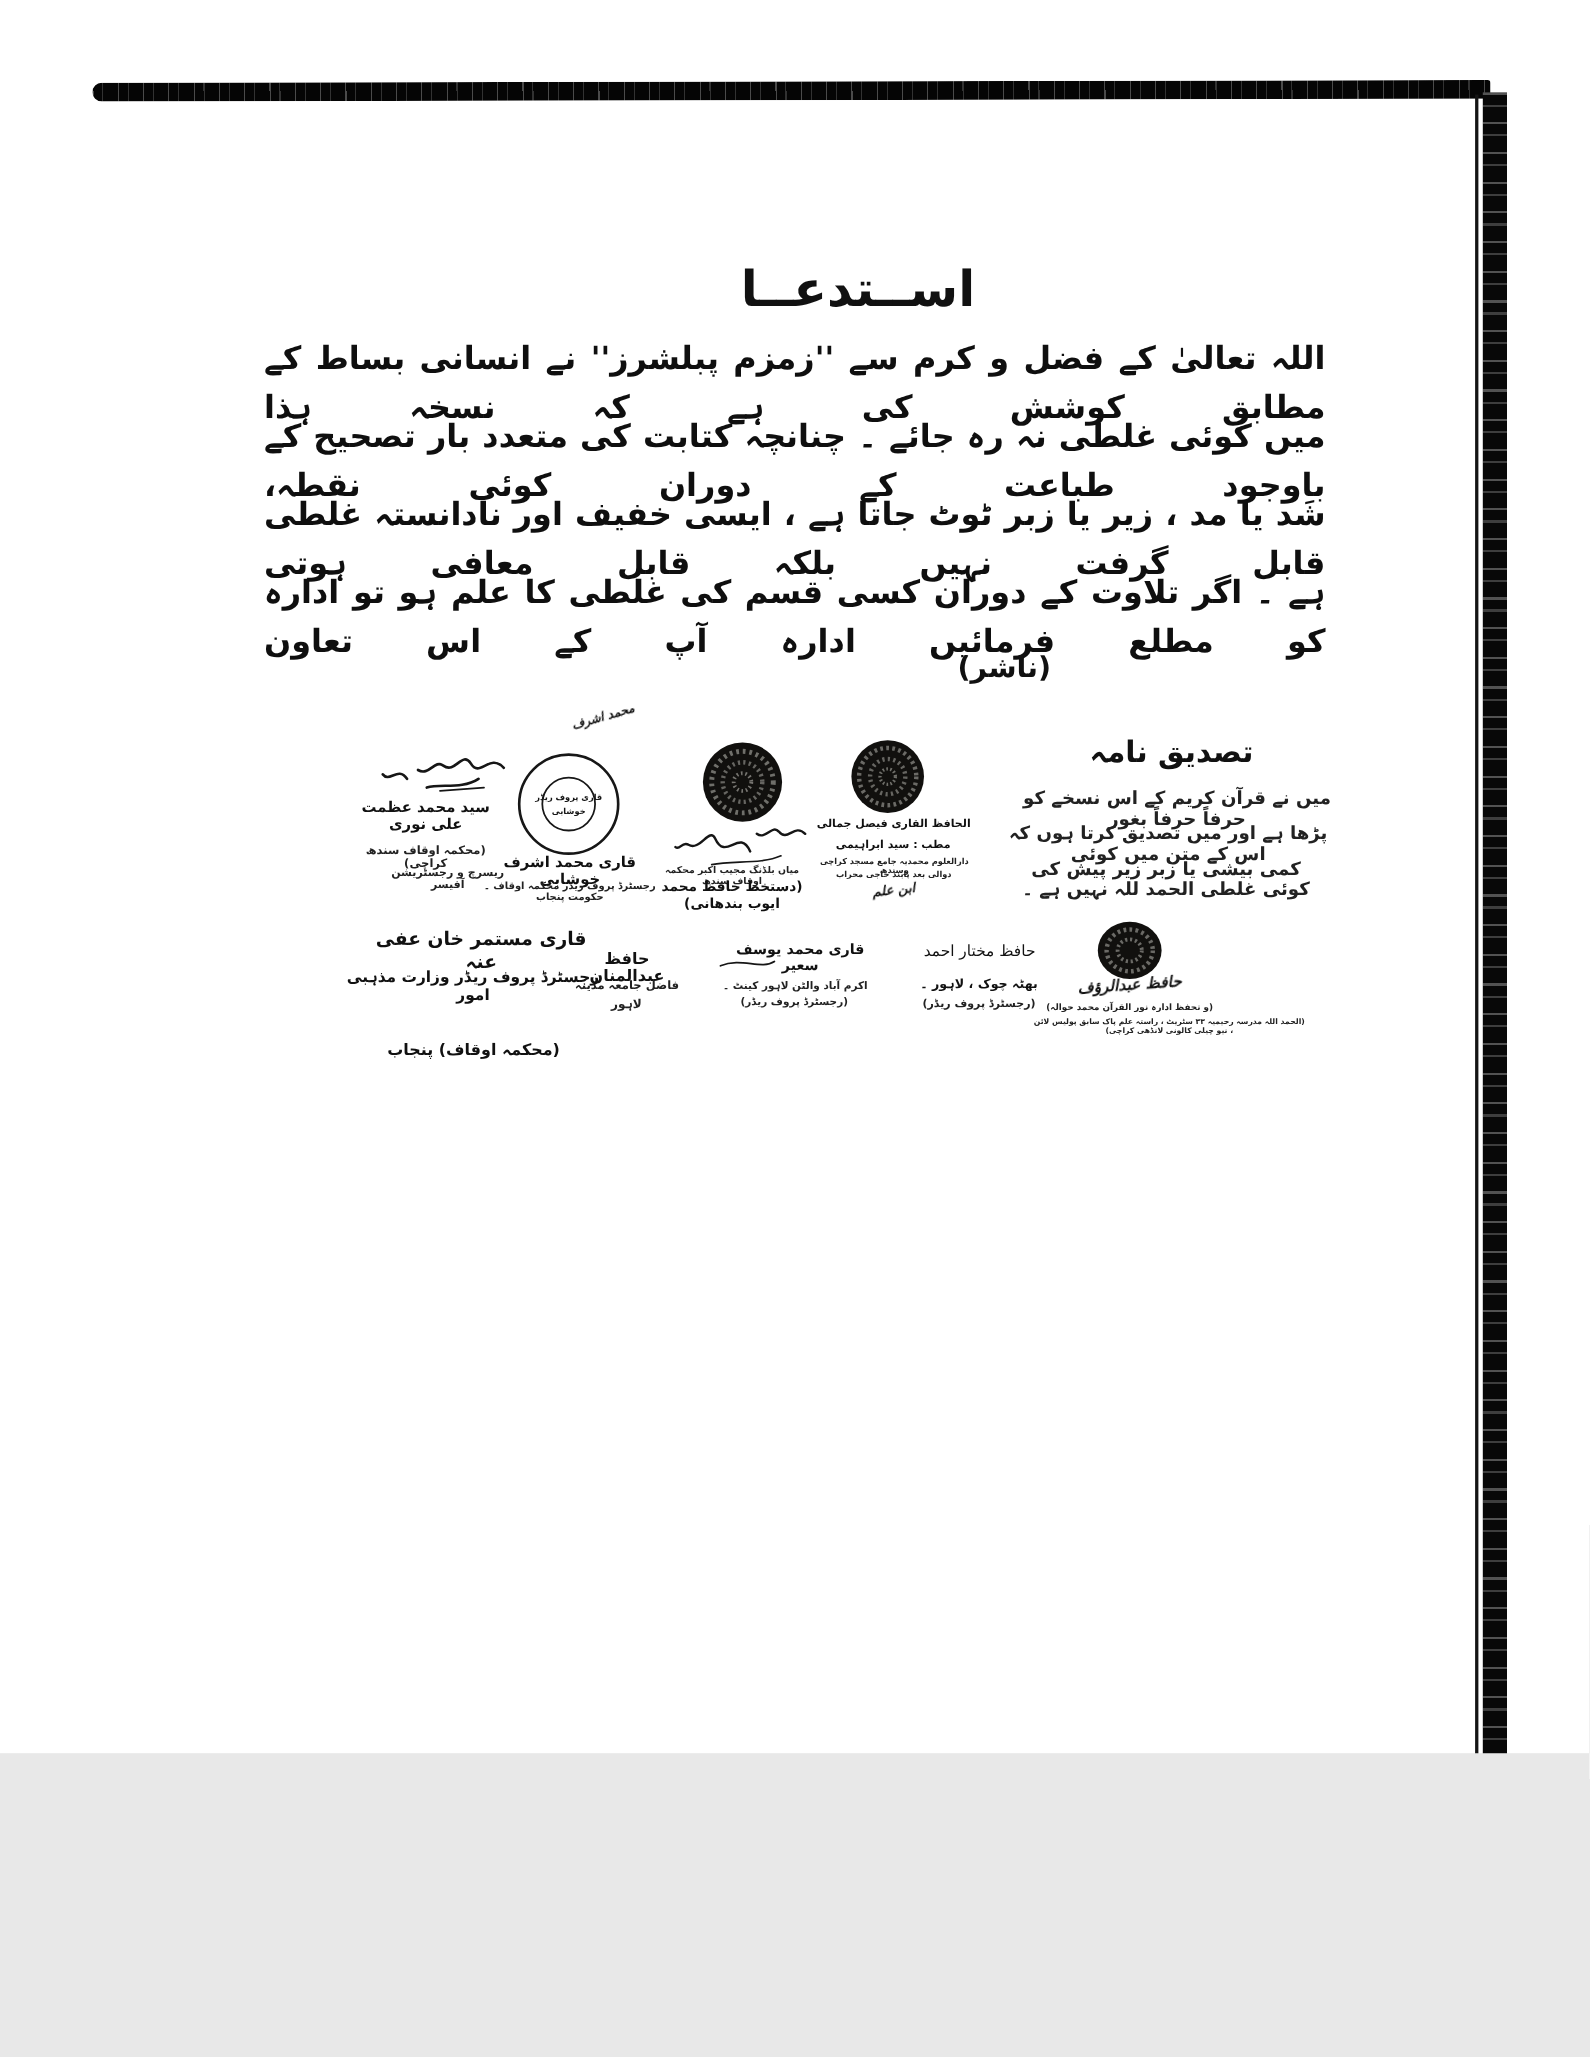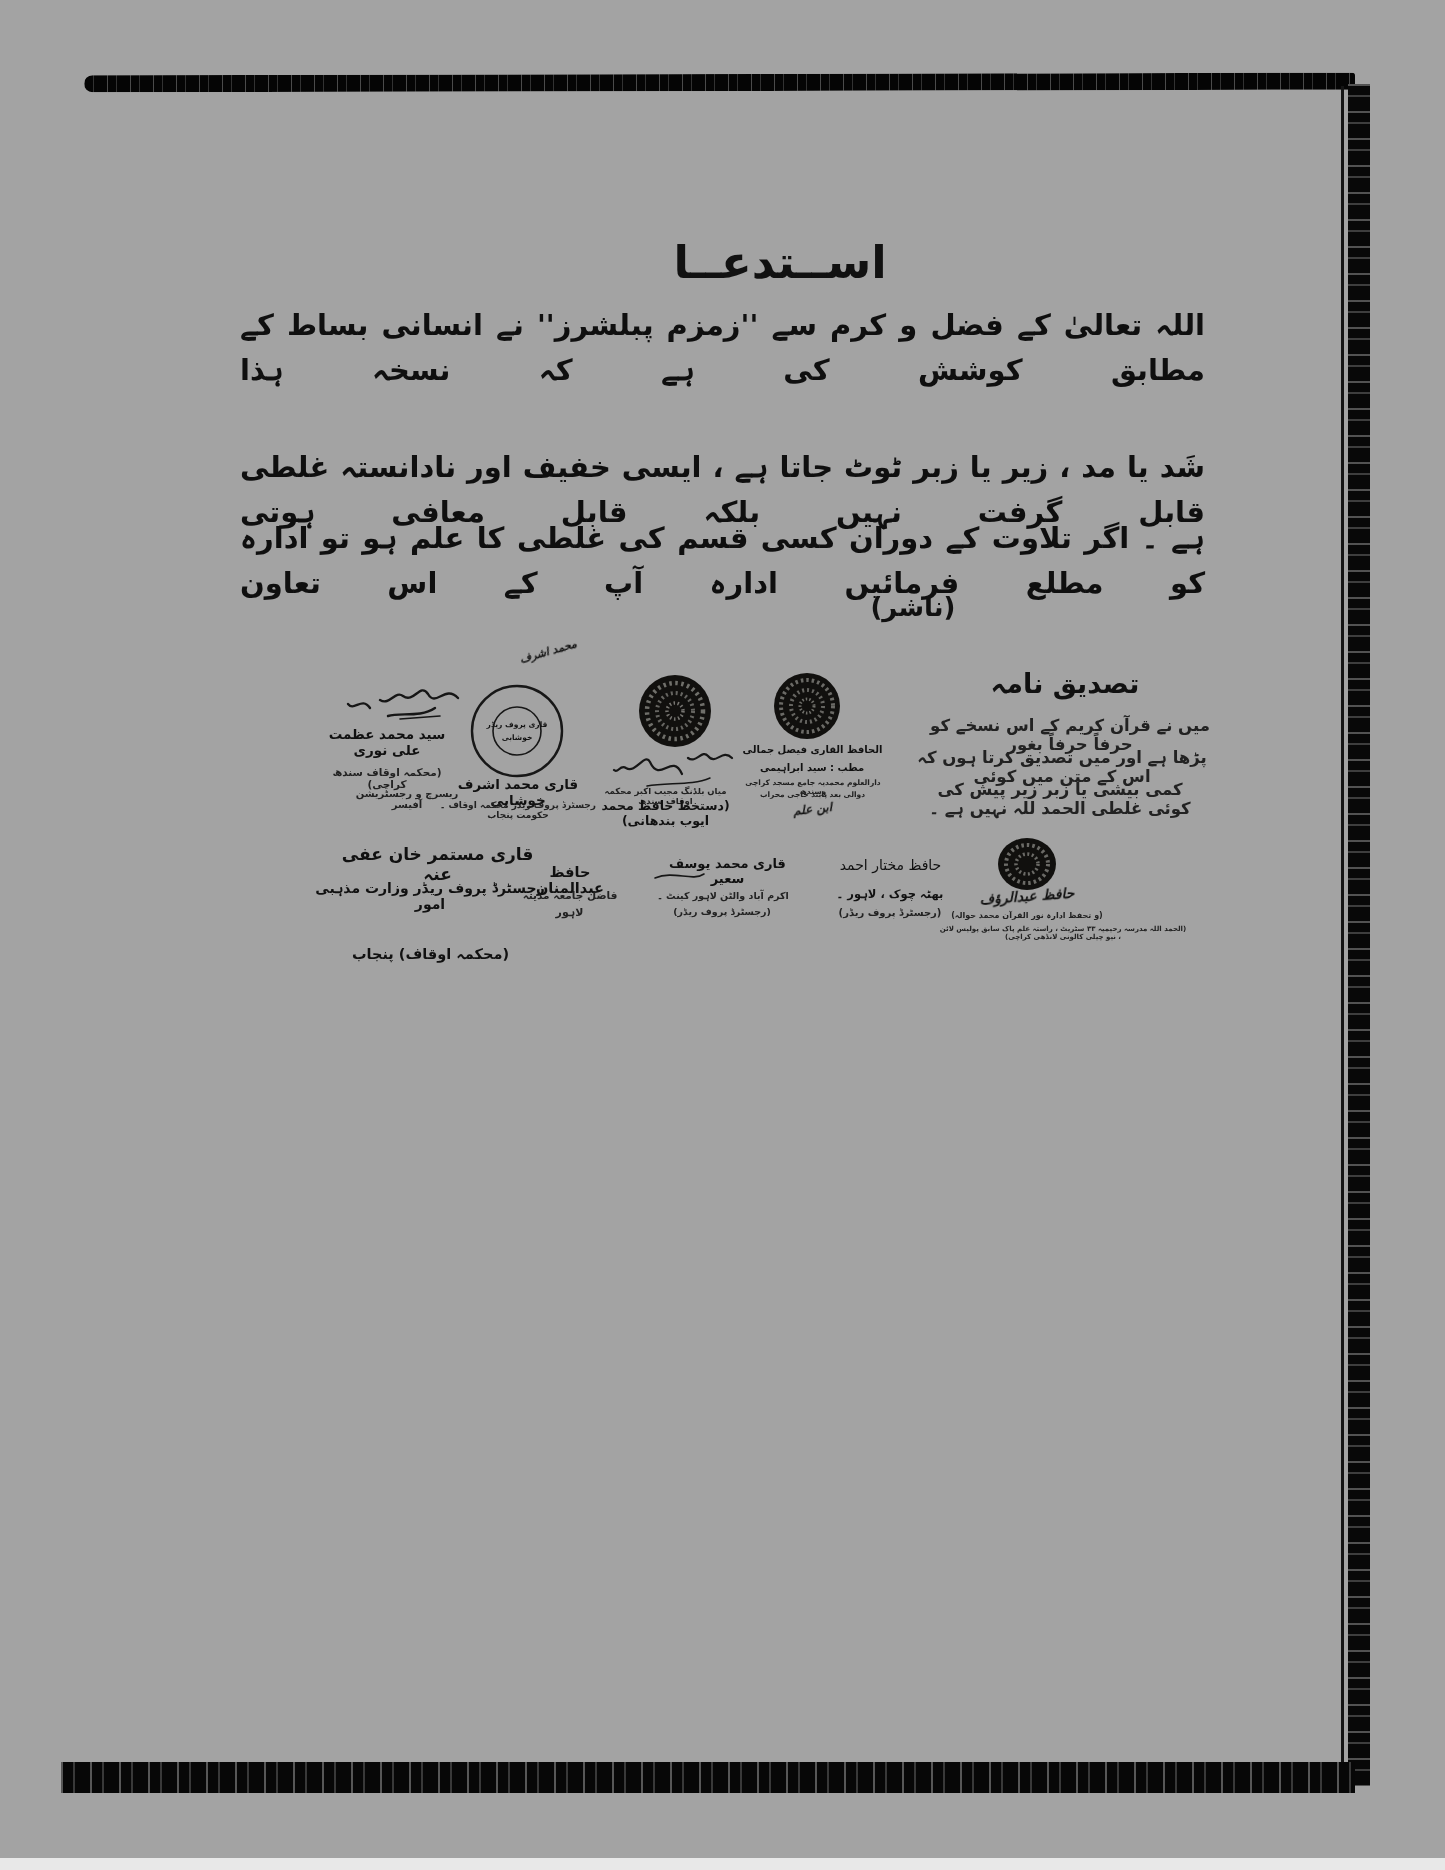--- a/index.html
+++ b/index.html
@@ -1,17 +1,17 @@
 <!DOCTYPE html>
 <html lang="ur" dir="rtl"><head>
 <meta charset="utf-8">
 <style>
   html,body{margin:0;padding:0;background:#e8e8e8;}
   .page{
-    position:relative;width:1445px;height:1858px;background:#a3a3a3;
+    position:relative;width:1445px;height:1594px;background:#ffffff;
     font-family:"DejaVu Sans", sans-serif;direction:rtl;color:#111;
     overflow:hidden;margin:0 auto;
   }
   .abs{position:absolute;}
   .ctr{text-align:center;}
   .rgt{text-align:right;}
   .bodyline{
     left:240px;width:965px;font-size:29px;font-weight:600;line-height:1.55;
     text-align:justify;text-align-last:justify;white-space:nowrap0;
     letter-spacing:0px;color:#0f0f0f;
@@ -49,20 +49,21 @@
 <div class="page">
 
   <div class="abs top-bar"></div>
   <div class="abs right-line"></div>
   <div class="abs right-bar"></div>
   <div class="abs bottom-bar"></div>
 
   <div class="abs ctr scan" style="left:560px;top:236px;width:440px;font-size:45px;font-weight:700;">اســتدعــا</div>
 
   <div class="abs bodyline scan" style="top:303px;">اللہ تعالیٰ کے فضل و کرم سے ''زمزم پبلشرز'' نے انسانی بساط کے مطابق کوشش کی ہے کہ نسخہ ہذا</div>
+  <div class="abs bodyline scan" style="top:374px;">میں کوئی غلطی نہ رہ جائے ۔ چنانچہ کتابت کی متعدد بار تصحیح کے باوجود طباعت کے دوران کوئی نقطہ،</div>
   <div class="abs bodyline scan" style="top:445px;">شَد یا مد ، زیر یا زبر ٹوٹ جاتا ہے ، ایسی خفیف اور نادانستہ غلطی قابل گرفت نہیں بلکہ قابل معافی ہوتی</div>
   <div class="abs bodyline scan" style="top:516px;">ہے ۔ اگر تلاوت کے دوران کسی قسم کی غلطی کا علم ہو تو ادارہ کو مطلع فرمائیں ادارہ آپ کے اس تعاون</div>
   <div class="abs scan" style="left:868px;top:592px;width:90px;font-size:26px;font-weight:600;text-align:center;">(ناشر)</div>
 
   <div class="abs ctr scan" style="left:965px;top:668px;width:200px;font-size:27px;font-weight:700;">تصدیق نامہ</div>
   <div class="abs ctr scan tiny" style="left:930px;top:716px;width:280px;font-size:16.5px;font-weight:600;">میں نے قرآن کریم کے اس نسخے کو حرفاً حرفاً بغور</div>
   <div class="abs ctr scan tiny" style="left:912px;top:748px;width:300px;font-size:16.5px;font-weight:600;">پڑھا ہے اور میں تصدیق کرتا ہوں کہ اس کے متن میں کوئی</div>
   <div class="abs ctr scan tiny" style="left:925px;top:780px;width:270px;font-size:16.5px;font-weight:600;">کمی بیشی یا زبر زیر پیش کی کوئی غلطی الحمد للہ نہیں ہے ۔</div>
 
   <svg class="abs" style="left:340px;top:678px;" width="125" height="48" viewBox="0 0 125 48">

